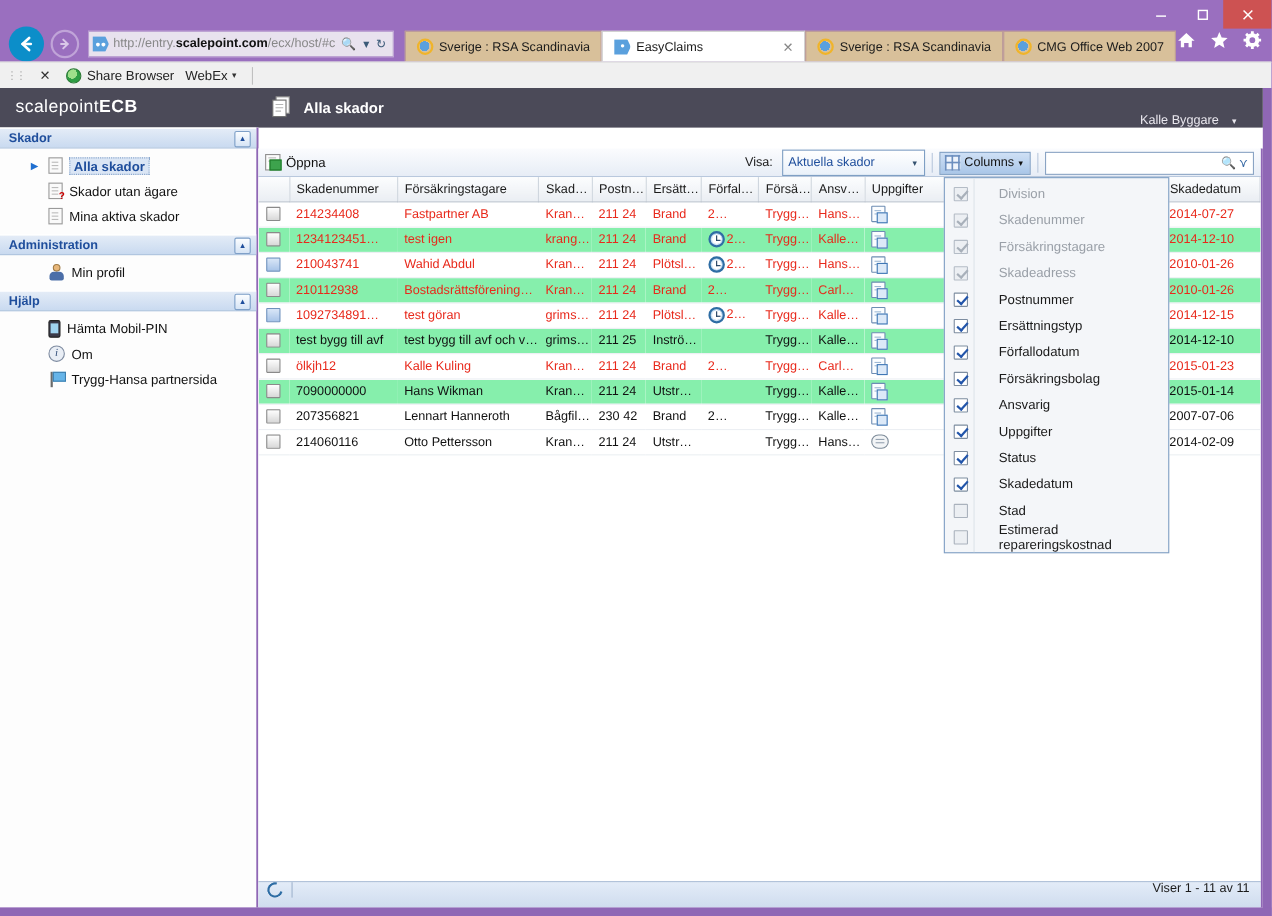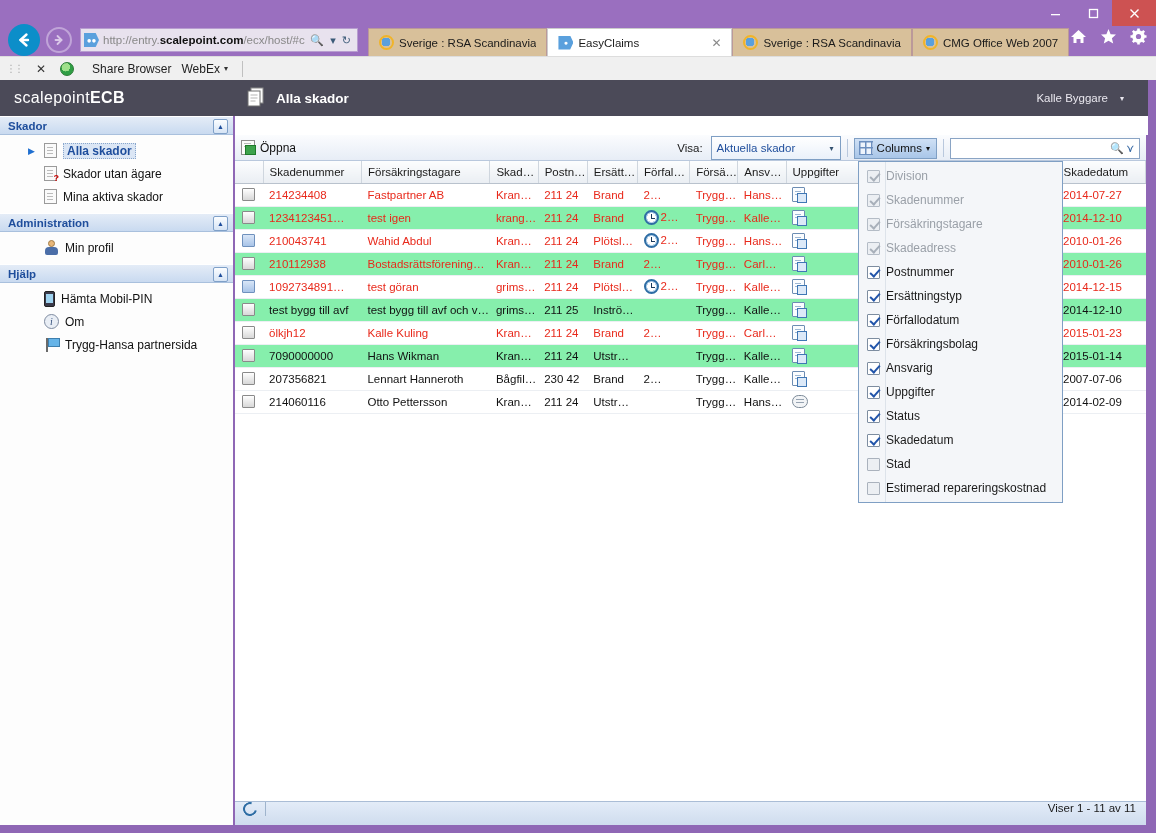--- a/index.html
+++ b/index.html
@@ -99,21 +99,21 @@
     display: flex; align-items: center; gap: 10px; padding-left: 6px;
     font-size: 12px; color: #222;
   }
   #cb-grip { color: #aaa; letter-spacing: -2px; font-size: 10px; }
   #cb-close { color: #333; font-size: 12px; padding: 0 4px; }
   .cb-globe {
     width: 14px; height: 14px; border-radius: 50%;
     background: radial-gradient(circle at 40% 35%, #9fe08a 0 40%, #2f9e44 41% 100%);
     border: 1px solid #2a7a34;
   }
-  #cb-share { display: flex; align-items: flex-start; gap: 18px; }
+  #cb-share { display: flex; align-items: flex-start; gap: 5px; }
   #cb-webex { display: flex; align-items: center; gap: 4px; }
   #cb-webex .caret { font-size: 8px; color: #333; }
   #cb-divider { width: 1px; height: 16px; background: #c0c0c0; margin-left: 4px; }
 
   
   #app-window {
     position: absolute; left: 0; top: 80px; width: 1148px; height: 745px;
     background: #ffffff;
   }
   #app-header {
@@ -121,21 +121,21 @@
     position: relative;
   }
   #app-logo {
     width: 235px; padding-left: 14px; color: #ffffff;
     font-size: 16px; letter-spacing: 0.4px;
   }
   #app-logo b { font-weight: bold; }
   #page-title-wrap { display: flex; align-items: center; gap: 9px; margin-left: 10px; }
   #page-title { color: #fff; font-size: 13.5px; font-weight: bold; }
   #user-area {
-    position: absolute; right: 24px; top: 0; height: 36px;
+    position: absolute; right: 24px; top: 12px; height: 36px;
     display: flex; align-items: center; gap: 12px; color: #e9e7ee; font-size: 11.5px;
   }
   #user-caret { font-size: 8px; }
 
   #app-body { display: flex; height: 709px; }
 
   
   #sidebar {
     width: 235px; flex: 0 0 235px; background: #fdfdfd;
     border-right: 2px solid #8f67b5;
@@ -353,21 +353,21 @@
   #columns-menu {
     position: absolute; left: 623px; top: 26px; width: 205px;
     background: #f4f6f9; border: 1px solid #7f9fc4; z-index: 40;
     padding: 2px 0;
   }
   #columns-menu::before {
     content: ""; position: absolute; left: 26px; top: 0; bottom: 0; width: 1px;
     background: #dde3ea;
   }
   .menu-item {
-    height: 24px; display: flex; align-items: center; gap: 6px;
+    height: 24px; display: flex; align-items: center; gap: 28px;
     padding-left: 8px; font-size: 12px; color: #1a1a1a;
   }
   .menu-item.disabled { color: #9aa0a8; }
   .mcb {
     width: 13px; height: 13px; border: 1px solid #7d8da0; background: #ffffff;
     position: relative; flex: 0 0 13px; border-radius: 1px;
   }
   .mcb.disabled { background: #eceff3; border-color: #b4bcc6; }
   .mcb.unchecked { background: #eceff3; border-color: #aab2bd; }
   .mcb.checked::after {

